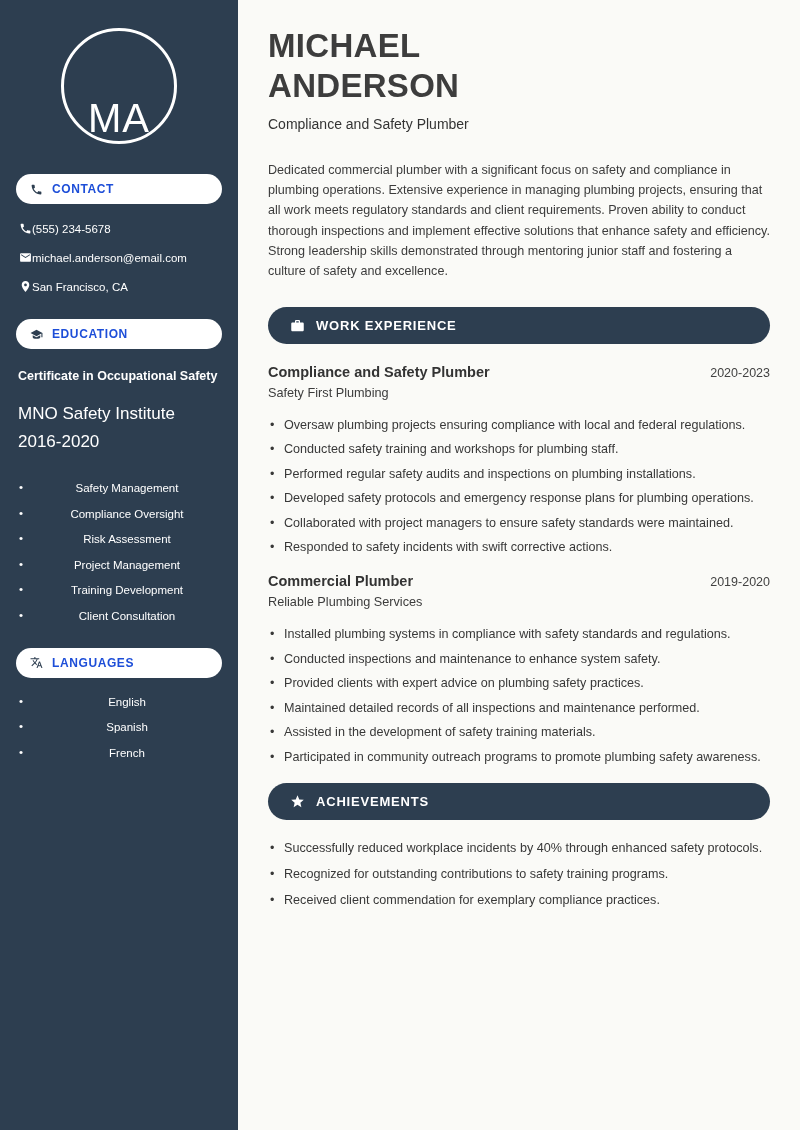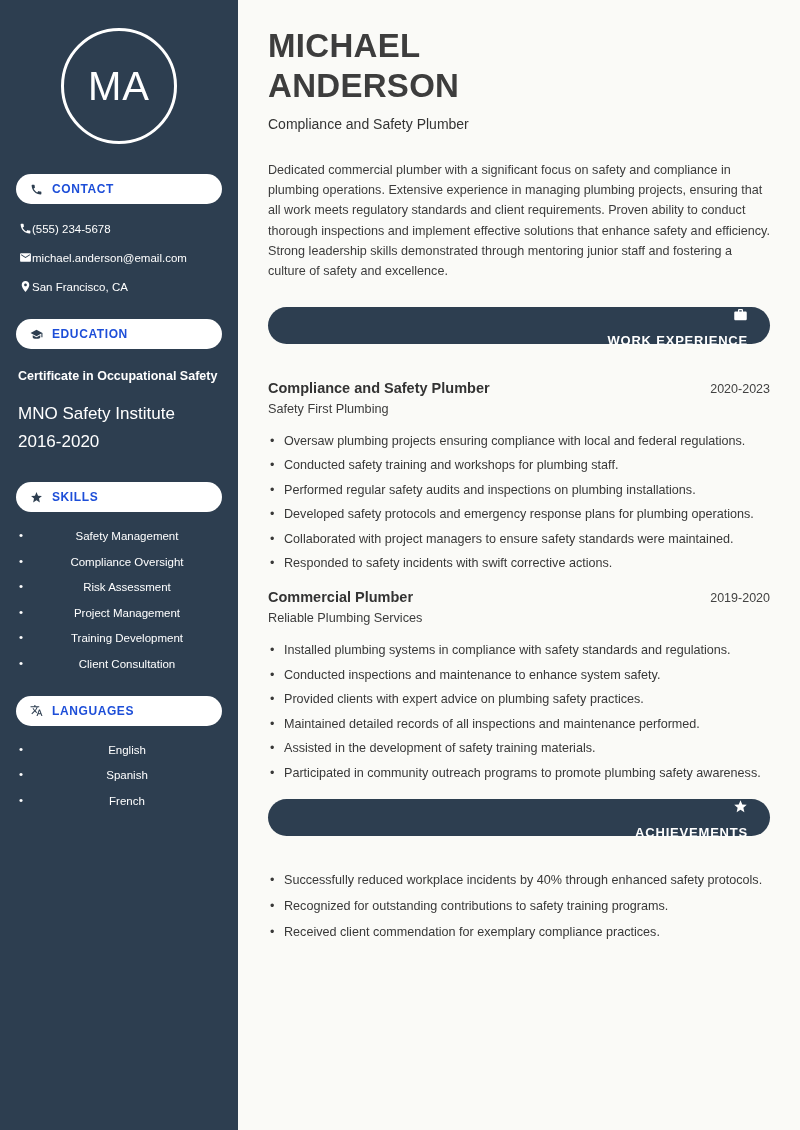--- a/index.html
+++ b/index.html
@@ -3,43 +3,43 @@
 <meta charset="utf-8">
 <style>
   * { margin:0; padding:0; box-sizing:border-box; }
   html,body { background:#e8e8e8; }
   body { font-family:"Liberation Sans", sans-serif; }
   .page { width:800px; height:1130px; display:flex; margin:0 auto; overflow:hidden; background:#fafaf7; }
 
   
   .sidebar { width:238px; flex-shrink:0; background:#2d3e50; color:#ffffff; padding:26px 16px 20px; }
   .avatar { width:116px; height:116px; border:3px solid #ffffff; border-radius:50%; margin:2px auto 30px;
-            display:flex; align-items:center; justify-content:center;
+            display:flex; align-items:flex-end; justify-content:center;
             font-size:40px; letter-spacing:1px; color:#ffffff; }
   .pill { background:#ffffff; color:#1d4ed8; border-radius:16px; height:30px;
           display:flex; align-items:center; gap:9px; padding:0 14px;
           font-weight:bold; font-size:12px; letter-spacing:0.6px; margin-bottom:18px; }
   .pill svg { width:13px; height:13px; fill:#2d3e50; flex-shrink:0; }
   .side-section { margin-bottom:26px; }
   .contact-item { display:flex; align-items:center; font-size:11.5px; margin:0 0 16px 3px; }
   .contact-item svg { width:13px; height:13px; fill:#ffffff; flex-shrink:0; }
   .edu-degree { font-weight:bold; font-size:12.5px; line-height:1.55; margin:0 0 14px 2px; }
   .edu-line { font-size:17px; line-height:1.65; margin-left:2px; }
   .side-list { list-style:none; margin-left:2px; }
   .side-list li { font-size:11.5px; margin-bottom:13.5px; padding-left:14px; position:relative;text-align:center; }
   .side-list li::before { content:"\2022"; position:absolute; left:1px; top:-1px; }
 
   
   .main { flex:1; background:#fafaf7; padding:26px 30px 30px; }
   .name { font-size:33px; font-weight:bold; color:#3d3d3d; line-height:1.22; letter-spacing:0.3px; }
   .job-title { font-size:14px; color:#333333; margin:9px 0 0; }
   .summary { font-size:12.6px; line-height:1.62; color:#3c3c3c; margin:28px 0 25px; }
   .banner { background:#2d3e50; color:#ffffff; border-radius:19px; height:37px;
-            display:flex; align-items:flex-end; gap:11px; padding:0 22px;
-            font-weight:bold; font-size:13px; letter-spacing:0.8px; margin-bottom:36px;flex-direction:column; }
+            display:flex; align-items:center; gap:11px; padding:0 22px;
+            font-weight:bold; font-size:13px; letter-spacing:0.8px; margin-bottom:20px; }
   .banner svg { width:15px; height:15px; fill:#ffffff; flex-shrink:0; }
   .job-head { display:flex; justify-content:space-between; align-items:baseline; }
   .job-name { font-size:14.5px; font-weight:bold; color:#333333; }
   .job-dates { font-size:12.5px; color:#424242; }
   .company { font-size:12.7px; color:#3c3c3c; margin:6px 0 17px; }
   .bullets { list-style:none; margin-bottom:17px; }
   .bullets li { font-size:12.6px; color:#383838; line-height:1.35; margin-bottom:7.5px; padding-left:16px; position:relative; }
   .bullets li::before { content:"\2022"; position:absolute; left:2px; }
   .job-block { margin-bottom:8px; }
   .ach-bullets { margin-top:4px; }
@@ -89,26 +89,20 @@
             <path d="M12 3L1 9l11 6 9-4.9V17h2V9L12 3zM5 13.2V17c0 1.7 3.1 3 7 3s7-1.3 7-3v-3.8l-7 3.8-7-3.8z"></path>
           </svg>
         <span>EDUCATION</span>
       </div>
       <div class="edu-degree">Certificate in Occupational Safety</div>
       <div class="edu-line">MNO Safety Institute</div>
       <div class="edu-line">2016-2020</div>
     </section>
 
     <section class="side-section">
-      <div class="pill">
-        <svg viewBox="0 0 24 24">
-            <path d="M12 17.3l6.2 3.7-1.6-7 5.4-4.7-7.2-.6L12 2 9.2 8.7 2 9.3l5.4 4.7-1.6 7z"></path>
-          </svg>
-        <span>SKILLS</span>
-      </div>
       <ul class="side-list">
         <li>Safety Management</li>
         <li>Compliance Oversight</li>
         <li>Risk Assessment</li>
         <li>Project Management</li>
         <li>Training Development</li>
         <li>Client Consultation</li>
       </ul>
     </section>
 

